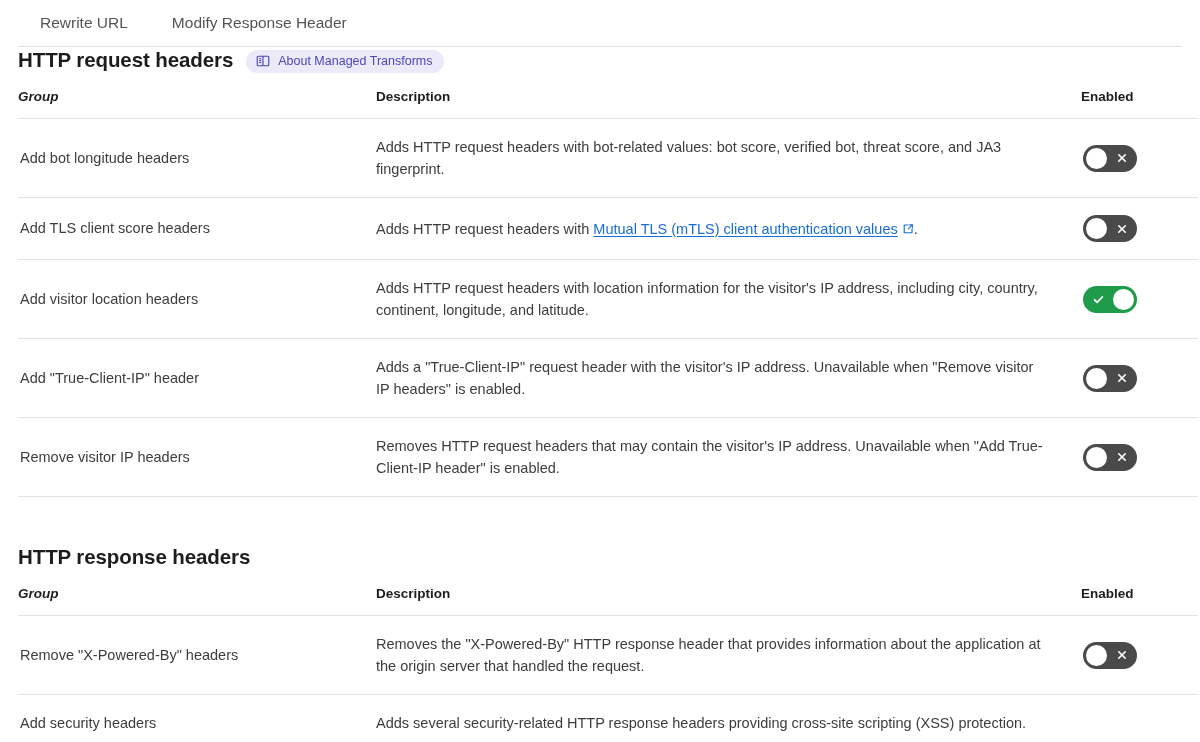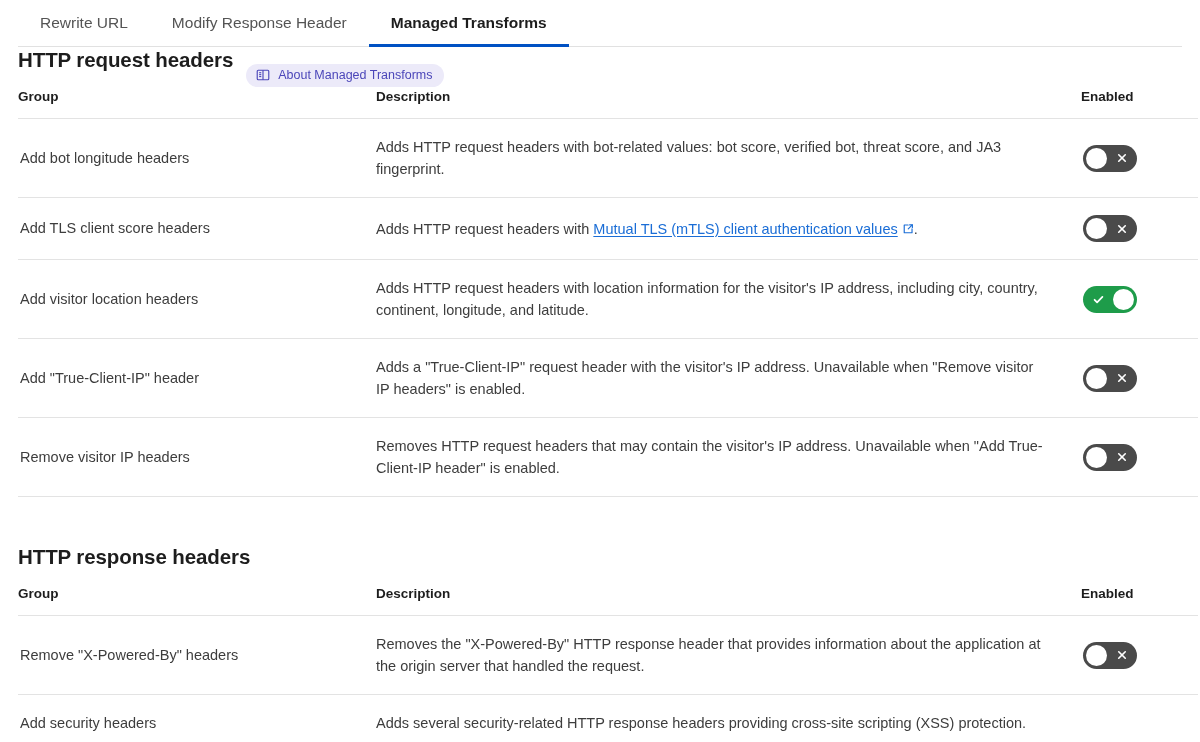--- a/index.html
+++ b/index.html
@@ -72,21 +72,21 @@
 
   .about-pill {
     display: inline-flex;
     align-items: center;
     gap: 8px;
     background: #eceaf9;
     border-radius: 14px;
     padding: 4px 12px 4px 10px;
     cursor: pointer;
     position: relative;
-    top: 15px;
+    top: 1px;
   }
   .about-pill .label {
     font-size: 12.5px;
     line-height: 15px;
     color: #4b46b9;
     font-weight: 400;
   }
   .book-icon { display: block; width: 14px; height: 14px; }
 
   
@@ -99,21 +99,21 @@
   table.mt th {
     text-align: left;
     font-size: 13.5px;
     line-height: 17px;
     font-weight: 700;
     color: #1d1d1d;
     padding: 0 0 13px 0;
     border-bottom: 1px solid #e3e3e3;
     vertical-align: top;
   }
-  th.col-group  { width: 358px; padding-left: 2px; }
+  th.col-group  { width: 358px; padding-left: 2px; font-style: italic; }
   th.col-desc   { width: 705px; }
   th.col-enabled{ width: 117px; padding-left: 2px; }
 
   table.mt td {
     border-bottom: 1px solid #e3e3e3;
     vertical-align: middle;
     padding-top: 17px;
     padding-bottom: 17px;
   }
   td.c-group {
@@ -183,23 +183,20 @@
 <body>
 
 <div class="page">
 
   <div class="tabbar">
     <div class="tab">
       <span>Rewrite URL</span>
     </div>
     <div class="tab">
       <span>Modify Response Header</span>
-    </div>
-    <div class="tab active">
-      <span>Managed Transforms</span>
     </div>
   </div>
 
   <div class="section sec-1">
     <div class="section-head">
       <div class="section-title">HTTP request headers</div>
       <div class="about-pill">
         <span class="book-icon">
           <svg viewBox="0 0 16 16" width="14" height="14" fill="none" stroke="#4b46b9" stroke-width="1.3">
             <rect x="1.4" y="2.6" width="13.2" height="10.8" rx="1.1"></rect>

